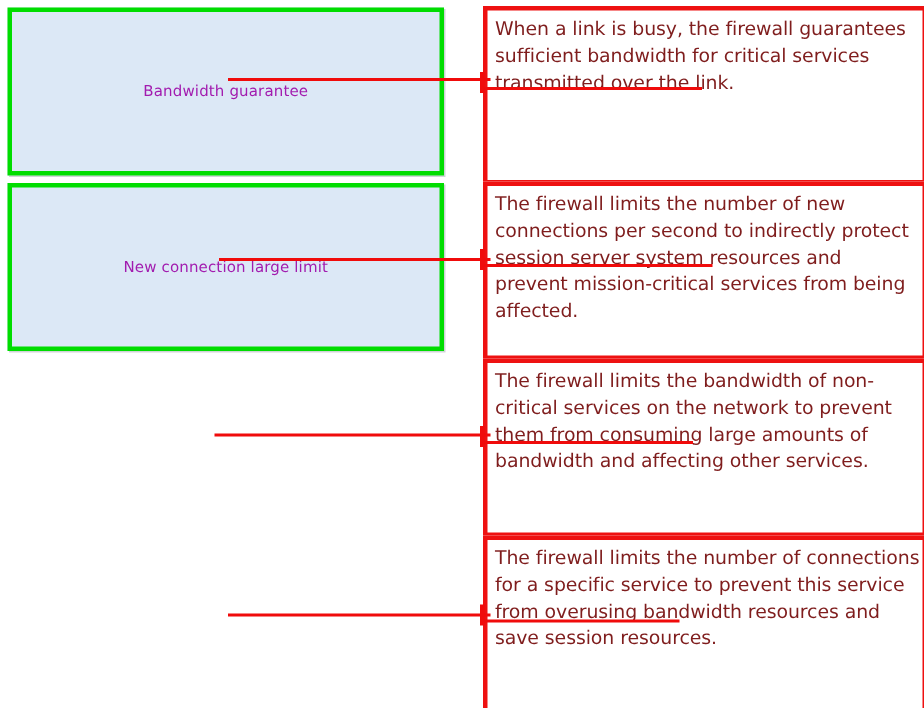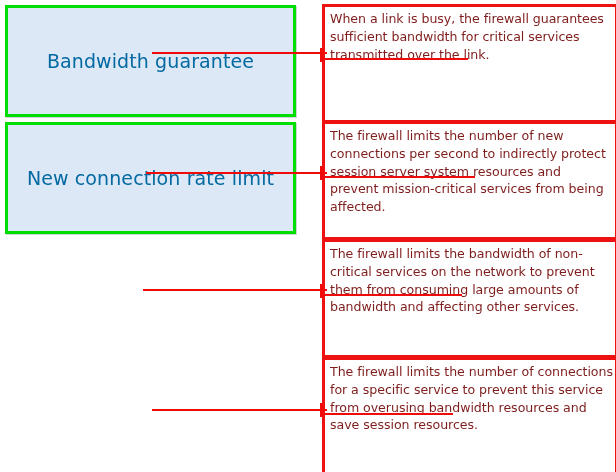--- a/index.html
+++ b/index.html
@@ -42,22 +42,22 @@
     height: 106px;
     background: #dce8f6;
     border: 3px solid #00dd00;
     box-sizing: content-box;
     display: flex;
     align-items: center;
     justify-content: center;
     box-shadow: 1px 1px 0 rgba(120,130,140,0.35);
   }
   .concept-label {
-    font-size: 19px;
-    color: #0369a1;
+    font-size: 10px;
+    color: #a21caf;
     letter-spacing: 0.1px;
     white-space: nowrap;
     text-align: center;
   }
 
   
   .desc-box {
     position: absolute;
     left: 322px;
     top: 0px;
@@ -127,21 +127,21 @@
     <div class="desc-box">
       <p class="desc-text">When a link is busy, the firewall guarantees sufficient bandwidth for critical services transmitted over the link.</p>
     </div>
   </div>
   <div class="connector conn-0"></div>
   <div class="stub stub-0"></div>
   <div class="desc-rule rule-0"></div>
 
   <div class="row row-1">
     <div class="concept-box">
-      <span class="concept-label">New connection rate limit</span>
+      <span class="concept-label">New connection large limit</span>
     </div>
     <div class="desc-box">
       <p class="desc-text">The firewall limits the number of new connections per second to indirectly protect session server system resources and prevent mission-critical services from being affected.</p>
     </div>
   </div>
   <div class="connector conn-1"></div>
   <div class="stub stub-1"></div>
   <div class="desc-rule rule-1"></div>
 
   <div class="row row-2">

